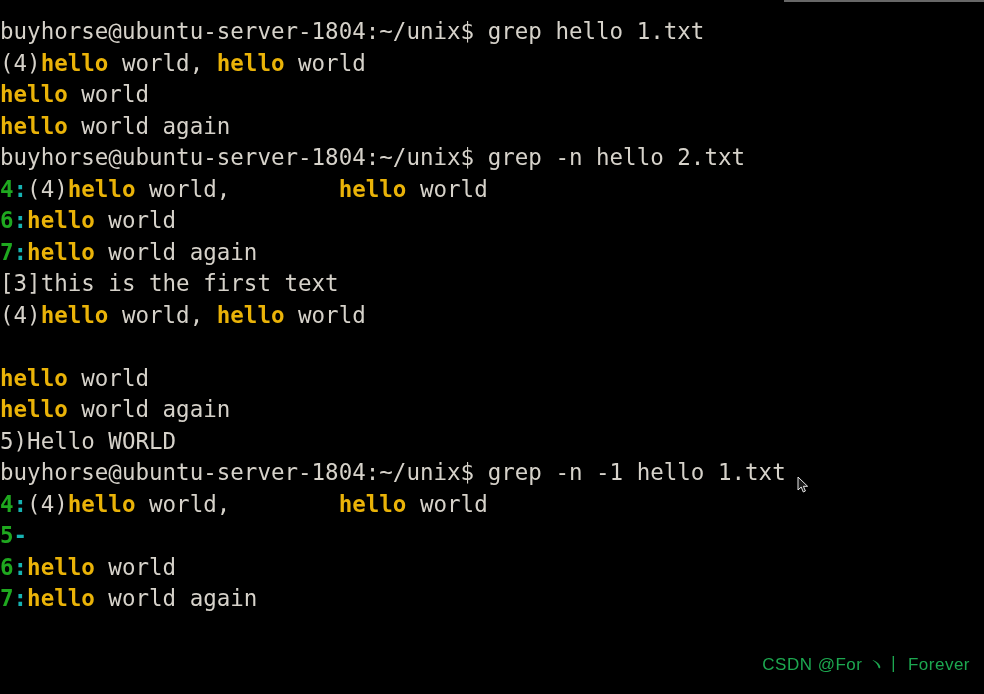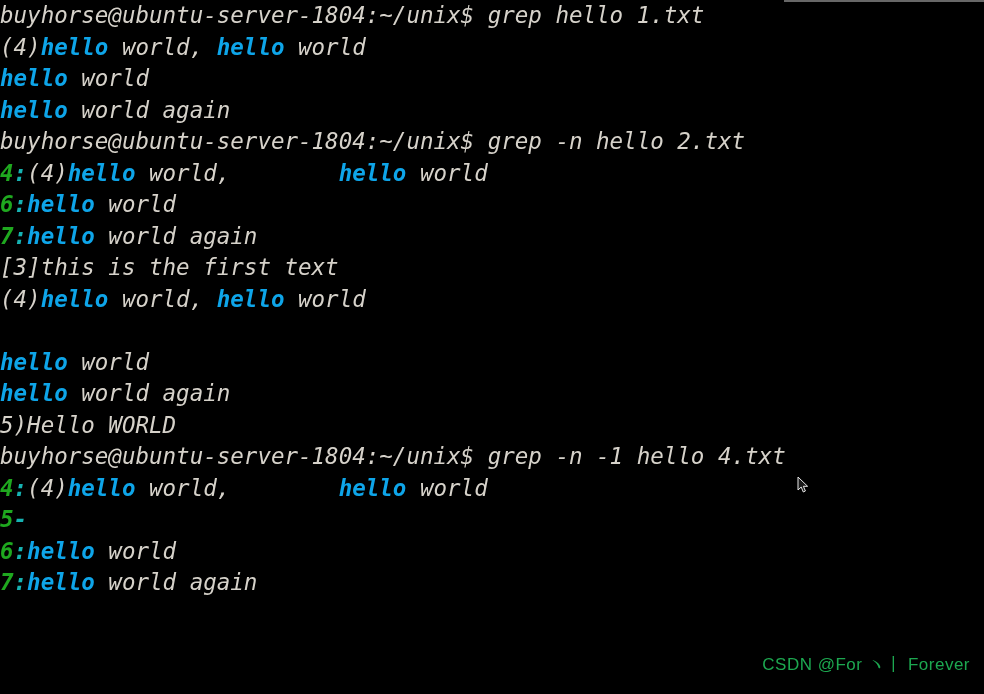--- a/index.html
+++ b/index.html
@@ -30,35 +30,34 @@
     width: 200px;
     height: 2px;
     background: #8a8a8a;
     opacity: 0.75;
   }
   .screen {
     position: absolute;
     top: 0;
     left: 0;
     width: 928px;
-    padding-top: 0;
-    font-style: italic;
+    padding-top: 16px;
   }
   .line {
     height: 31.5px;
     line-height: 31.5px;
     font-size: 22.5px;
     letter-spacing: 0px;
     white-space: pre;
     color: #d6d2ca;
     padding-left: 0px;
   }
   .seg { white-space: pre; }
   .c-default { color: #d6d2ca; }
-  .c-match   { color: #0ea5e9; font-weight: bold; }
+  .c-match   { color: #eab308; font-weight: bold; }
   .c-lineno  { color: #1fa81f; font-weight: bold; }
   .c-sep     { color: #16b2b2; font-weight: bold; }
 
   .watermark {
     position: absolute;
     right: 14px;
     bottom: 18px;
     color: #22c55e;
     font-family: "Liberation Sans", sans-serif;
     font-size: 17px;
@@ -90,21 +89,21 @@
       <div class="line"><span class="seg c-default">buyhorse@ubuntu-server-1804:~/unix$ grep -n hello 2.txt</span></div>
       <div class="line"><span class="seg c-lineno">4</span><span class="seg c-sep">:</span><span class="seg c-default">(4)</span><span class="seg c-match">hello</span><span class="seg c-default"> world,        </span><span class="seg c-match">hello</span><span class="seg c-default"> world</span></div>
       <div class="line"><span class="seg c-lineno">6</span><span class="seg c-sep">:</span><span class="seg c-match">hello</span><span class="seg c-default"> world</span></div>
       <div class="line"><span class="seg c-lineno">7</span><span class="seg c-sep">:</span><span class="seg c-match">hello</span><span class="seg c-default"> world again</span></div>
       <div class="line"><span class="seg c-default">[3]this is the first text</span></div>
       <div class="line"><span class="seg c-default">(4)</span><span class="seg c-match">hello</span><span class="seg c-default"> world, </span><span class="seg c-match">hello</span><span class="seg c-default"> world</span></div>
       <div class="line"><span class="seg c-default"> </span></div>
       <div class="line"><span class="seg c-match">hello</span><span class="seg c-default"> world</span></div>
       <div class="line"><span class="seg c-match">hello</span><span class="seg c-default"> world again</span></div>
       <div class="line"><span class="seg c-default">5)Hello WORLD</span></div>
-      <div class="line"><span class="seg c-default">buyhorse@ubuntu-server-1804:~/unix$ grep -n -1 hello 4.txt</span></div>
+      <div class="line"><span class="seg c-default">buyhorse@ubuntu-server-1804:~/unix$ grep -n -1 hello 1.txt</span></div>
       <div class="line"><span class="seg c-lineno">4</span><span class="seg c-sep">:</span><span class="seg c-default">(4)</span><span class="seg c-match">hello</span><span class="seg c-default"> world,        </span><span class="seg c-match">hello</span><span class="seg c-default"> world</span></div>
       <div class="line"><span class="seg c-lineno">5</span><span class="seg c-sep">-</span></div>
       <div class="line"><span class="seg c-lineno">6</span><span class="seg c-sep">:</span><span class="seg c-match">hello</span><span class="seg c-default"> world</span></div>
       <div class="line"><span class="seg c-lineno">7</span><span class="seg c-sep">:</span><span class="seg c-match">hello</span><span class="seg c-default"> world again</span></div>
     </div>
 
   <svg class="mouse-cursor" viewBox="0 0 12 18" xmlns="http://www.w3.org/2000/svg">
     <path d="M1 1 L1 14 L4.2 11 L6.3 16 L8.4 15 L6.4 10.3 L10.6 10.3 Z" fill="#1a1a1a" stroke="#e8e8e8" stroke-width="1"></path>
   </svg>
 

